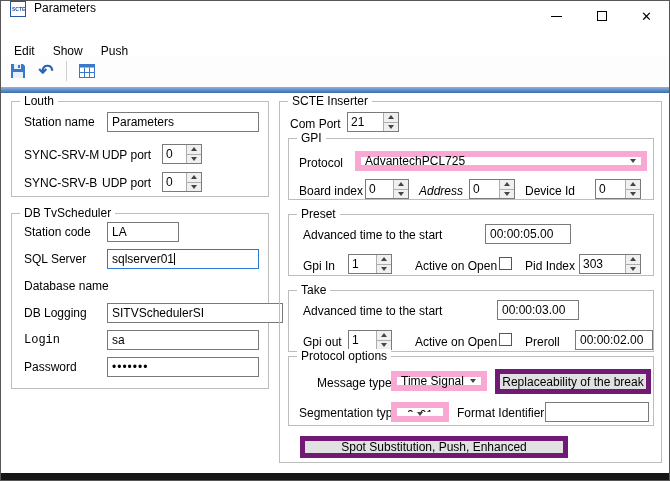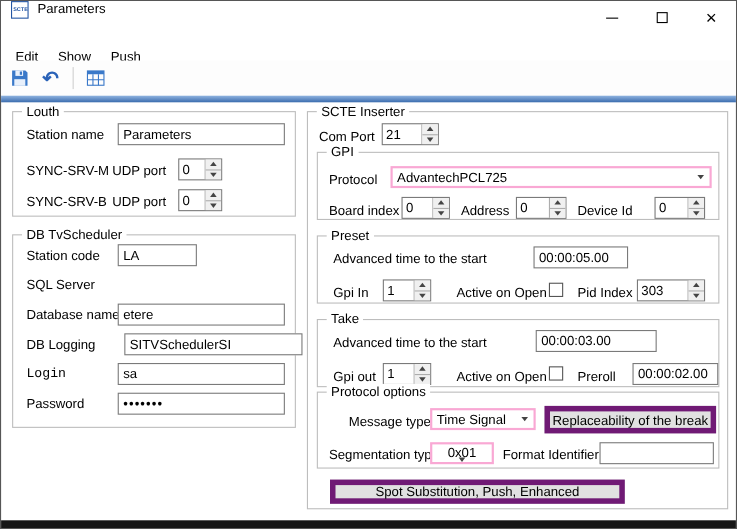--- a/index.html
+++ b/index.html
@@ -50,21 +50,21 @@
   .spin { position:absolute; height:20px; display:flex; border:1px solid #7a7a7a; background:#fff; }
   .spin-val { flex:1; padding:0 3px; line-height:18px; overflow:hidden; }
   .spin-btns { width:15px; display:flex; flex-direction:column; border-left:1px solid #adadad; flex:none; }
   .spin-btn { flex:1; background:#f0f0f0; display:flex; align-items:center; justify-content:center; }
   .spin-btn + .spin-btn { border-top:1px solid #adadad; }
   .tri-up { width:0; height:0; border-left:3px solid transparent; border-right:3px solid transparent;
             border-bottom:4px solid #444; }
   .tri-down { width:0; height:0; border-left:3px solid transparent; border-right:3px solid transparent;
               border-top:4px solid #444; }
 
-  .dd { position:absolute; height:20px; border:2px solid #f9a8d4; background:#fff;
+  .dd { position:absolute; height:20px; border:6px solid #f9a8d4; background:#fff;
         display:flex; align-items:center; }
   .dd-val { flex:1; padding:0 4px; white-space:nowrap; overflow:hidden; }
   .dd-arrow { width:16px; display:flex; align-items:center; justify-content:center; flex:none; }
 
   .cb { position:absolute; width:13px; height:13px; border:1px solid #555; background:#fff; }
 
   .btn { position:absolute; background:#e1e1e1; border:5px solid #701a75;
          display:flex; align-items:center; justify-content:center; white-space:nowrap; }
 
   .bottom-bar { position:absolute; left:0; right:0; bottom:0; height:7px; background:#161616; }
@@ -156,26 +156,28 @@
     </div>
   </div>
 
   <div class="grp" style="left:10px; top:212px; width:258px; height:176px;">
     <div class="grp-title">DB TvScheduler</div>
 
     <div class="lbl" style="left:12px; top:11px;">Station code</div>
     <div class="tb" style="left:95px; top:8px; width:72px;">LA</div>
 
     <div class="lbl" style="left:12px; top:38px;">SQL Server</div>
+    <div class="tb focused" style="left:95px; top:35px; width:152px;">
+      <span>sqlserver01</span><span class="caret"></span>
+    </div>
 
     <div class="lbl" style="left:12px; top:65px;">Database name</div>
-    <div class="tb" style="left:95px; top:62px; width:152px;">etere</div>
 
     <div class="lbl" style="left:12px; top:92px;">DB Logging</div>
-    <div class="tb" style="left:95px; top:89px; width:162px;margin-left:6px;">SITVSchedulerSI</div>
+    <div class="tb" style="left:95px; top:89px; width:176px;">SITVSchedulerSI</div>
 
     <div class="lbl" style="left:12px; top:119px;font-family:Liberation Mono, monospace;">Login</div>
     <div class="tb" style="left:95px; top:116px; width:152px;">sa</div>
 
     <div class="lbl" style="left:12px; top:146px;">Password</div>
     <div class="tb" style="left:95px; top:143px; width:152px; letter-spacing:1px;">•••••••</div>
   </div>
 
   <div class="grp" style="left:278px; top:100px; width:383px; height:362px;">
     <div class="grp-title">SCTE Inserter</div>
@@ -207,21 +209,21 @@
         <div class="spin-val">0</div>
         <div class="spin-btns">
           <div class="spin-btn">
               <span class="tri-up"></span>
             </div>
           <div class="spin-btn">
               <span class="tri-down"></span>
             </div>
         </div>
       </div>
-      <div class="lbl" style="left:130px; top:45px;">Address</div>
+      <div class="lbl" style="left:130px; top:45px;font-style:italic;">Address</div>
       <div class="spin" style="left:180px; top:40px; width:46px;">
         <div class="spin-val">0</div>
         <div class="spin-btns">
           <div class="spin-btn">
               <span class="tri-up"></span>
             </div>
           <div class="spin-btn">
               <span class="tri-down"></span>
             </div>
         </div>
@@ -268,21 +270,21 @@
           <div class="spin-btn">
               <span class="tri-down"></span>
             </div>
         </div>
       </div>
     </div>
 
     <div class="grp" style="left:8px; top:188px; width:366px; height:62px;">
       <div class="grp-title">Take</div>
       <div class="lbl" style="left:14px; top:13px;">Advanced time to the start</div>
-      <div class="tb" style="left:198px; top:9px; width:110px;">00:00:03.00</div>
+      <div class="tb" style="left:208px; top:9px; width:82px;">00:00:03.00</div>
       <div class="lbl" style="left:14px; top:44px;">Gpi out</div>
       <div class="spin" style="left:59px; top:39px; width:44px;">
         <div class="spin-val">1</div>
         <div class="spin-btns">
           <div class="spin-btn">
               <span class="tri-up"></span>
             </div>
           <div class="spin-btn">
               <span class="tri-down"></span>
             </div>

